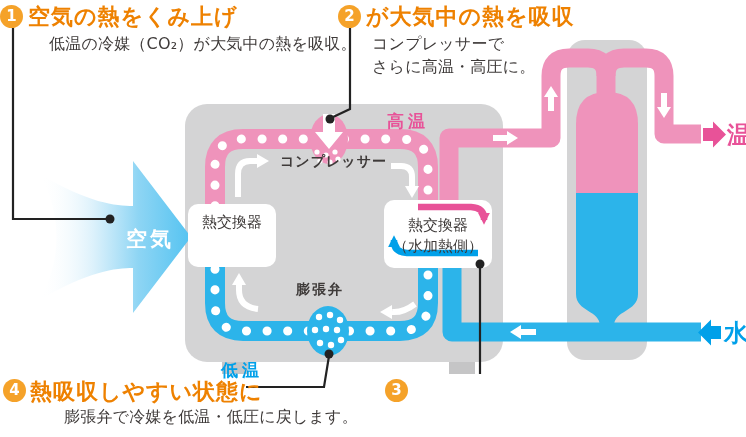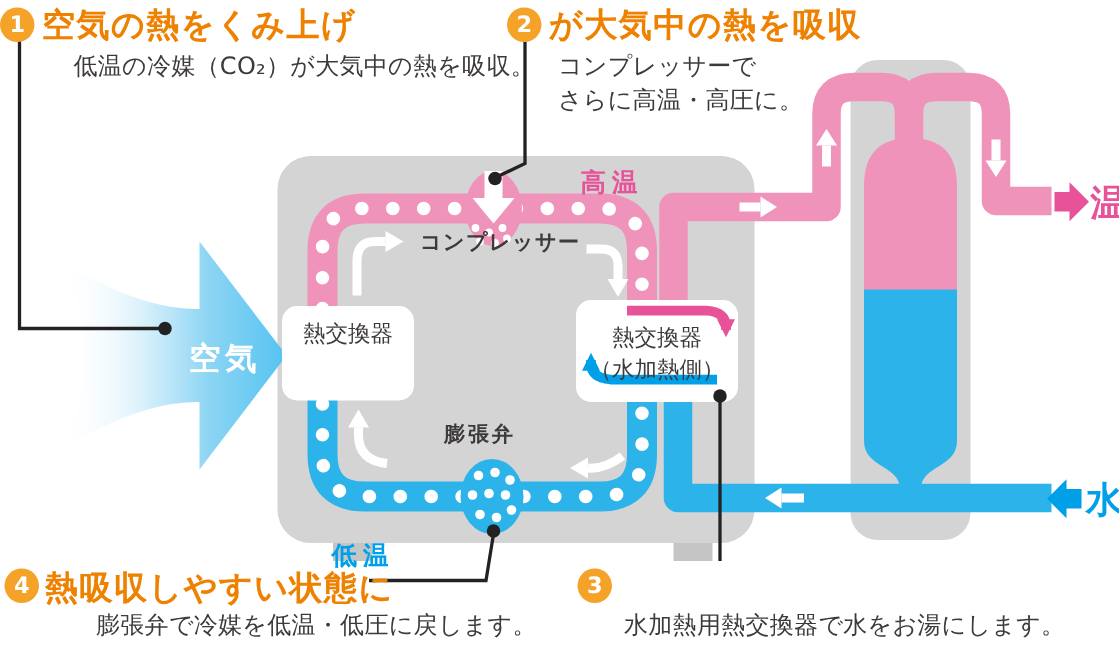--- a/index.html
+++ b/index.html
@@ -160,21 +160,20 @@
   <div class="badge" style="left:0px;top:5px;">1</div>
   <div class="txt title" style="left:28px;top:2px;">空気の熱をくみ上げ</div>
   <div class="txt desc" style="left:30px;top:34px;margin-left:19px;">低温の冷媒（CO₂）が大気中の熱を吸収。</div>
 
   <div class="badge" style="left:338px;top:5px;">2</div>
   <div class="txt title" style="left:366px;top:2px;">が大気中の熱を吸収</div>
   <div class="txt desc" style="left:372px;top:34px;">コンプレッサーで</div>
   <div class="txt desc" style="left:372px;top:57px;">さらに高温・高圧に。</div>
 
   <div class="badge" style="left:385px;top:379px;">3</div>
-  <div class="txt desc" style="left:416px;top:407px;">水加熱用熱交換器で水をお湯にします。</div>
 
   <div class="badge" style="left:3px;top:379px;">4</div>
   <div class="txt title" style="left:30px;top:377px;">熱吸収しやすい状態に</div>
   <div class="txt desc" style="left:30px;top:407px;margin-left:34px;">膨張弁で冷媒を低温・低圧に戻します。</div>
 
   <div class="txt" style="left:126px;top:225px;color:#fff;font-weight:bold;font-size:21px;letter-spacing:3px;">空気</div>
   <div class="txt unit-label" style="left:280px;top:153px;">コンプレッサー</div>
   <div class="txt unit-label" style="left:296px;top:281px;letter-spacing:2px;">膨張弁</div>
   <div class="txt pipe-label hot" style="left:387px;top:110px;">高温</div>
   <div class="txt pipe-label cold" style="left:221px;top:335px;margin-top:24px;">低温</div>

